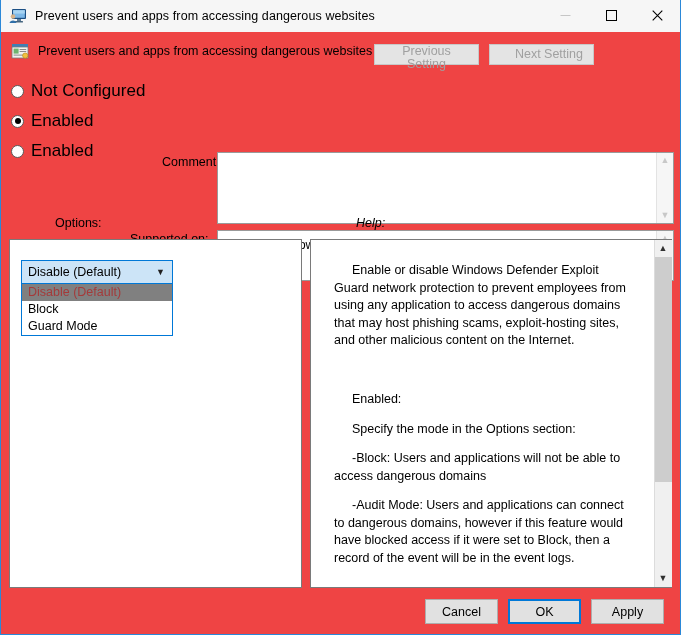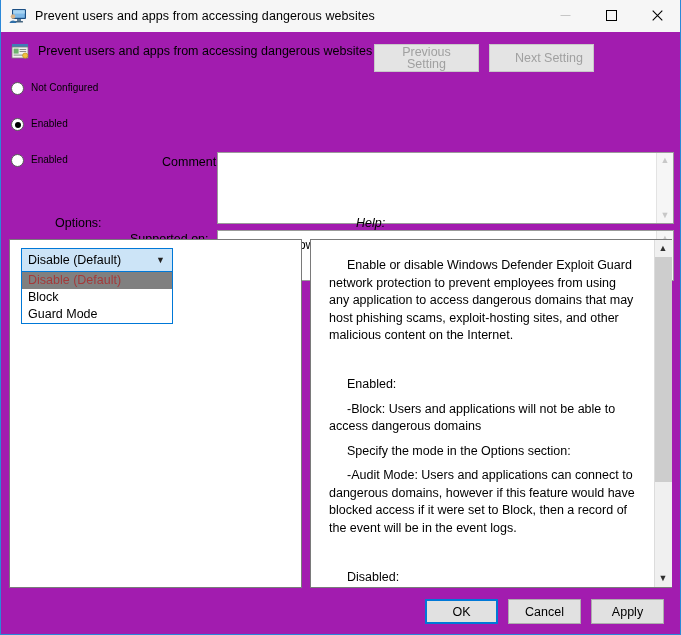--- a/index.html
+++ b/index.html
@@ -16,21 +16,21 @@
     background: #f6f6f6;
     overflow: hidden;
     position: relative;
   }
 
   .window {
     position: absolute;
     left: 0; top: 0;
     width: 681px;
     height: 635px;
-    background: #a21caf;
+    background: #ef4444;
     border: 1px solid #2b88d8;
     border-top: none;
     display: flex;
     flex-direction: column;
   }
 
   
   .titlebar {
     height: 32px;
     min-height: 32px;
@@ -91,21 +91,21 @@
   .nav-buttons {
     position: absolute;
     left: 373px;
     top: 44px;
     display: flex;
     gap: 10px;
   }
   .btn {
     font-family: "Liberation Sans", sans-serif;
     font-size: 12.5px;
-    height: 28px;
+    height: 21px;
     background: #e1e1e1;
     border: 1px solid #adadad;
     color: #000;
     padding: 0 10px;
     line-height: 1;
   }
   .btn.disabled {
     color: #a0a0a0;
     background: #e4e4e4;
     border-color: #c8c8c8;
@@ -120,24 +120,23 @@
     min-height: 143px;
   }
   .radios {
     position: absolute;
     left: 10px;
     top: 6px;
     width: 135px;
   }
   .radio-row {
     display: flex;
-    align-items: flex-start;
+    align-items: center;
     height: 30px;
-    font-size: 10px;
-    margin-top: 6px;
+    font-size: 17px;
   }
   .radio-mark {
     width: 13px; height: 13px;
     border-radius: 50%;
     border: 1px solid #5a5a5a;
     background: #fff;
     margin-right: 7px;
     flex: none;
     position: relative;
   }
@@ -217,21 +216,21 @@
   #help-pane { left: 301px; right: 0; display: flex; }
 
   .help-text {
     flex: 1;
     padding: 10px 12px 10px 11px;
     font-size: 12.5px;
     line-height: 17.5px;
     color: #000;
     overflow: hidden;
   }
-  .help-text p { margin: 7px; }
+  .help-text p { margin: 12px; }
   .help-text p.indent { text-indent: 18px; }
   .help-text p.blank { height: 17.5px; }
 
   .vscroll {
     width: 17px;
     background: #f0f0f0;
     border-left: 1px solid #dcdcdc;
     display: flex;
     flex-direction: column;
     align-items: center;
@@ -256,21 +255,21 @@
     top: 0;
     width: 17px;
     height: 72%;
     background: #cdcdcd;
   }
 
   
   .combo-wrap {
     position: absolute;
     left: 11px;
-    top: 8px;
+    top: 20px;
     width: 152px;
   }
   .combo {
     height: 24px;
     background: #cce4f7;
     border: 1px solid #0078d7;
     display: flex;
     align-items: center;
     padding-left: 6px;
     font-size: 12.5px;
@@ -443,37 +442,37 @@
           <div class="combo-item">Guard Mode</div>
         </div>
       </div>
     </div>
 
     <div class="pane" id="help-pane">
       <div class="help-text">
         <p class="indent">Enable or disable Windows Defender Exploit Guard network protection to prevent employees from using any application to access dangerous domains that may host phishing scams, exploit-hosting sites, and other malicious content on the Internet.</p>
         <p class="blank"></p>
         <p class="indent">Enabled:</p>
+        <p class="indent">Specify the mode in the Options section:</p>
         <p class="indent">-Block: Users and applications will not be able to access dangerous domains</p>
-        <p class="indent">Specify the mode in the Options section:</p>
         <p class="indent">-Audit Mode: Users and applications can connect to dangerous domains, however if this feature would have blocked access if it were set to Block, then a record of the event will be in the event logs.</p>
         <p class="blank"></p>
         <p class="indent">Disabled:</p>
         <p class="blank"></p>
         <p class="indent">Not configured:</p>
       </div>
       <div class="vscroll">
         <div class="scroll-arrow">▲</div>
         <div class="scroll-track">
           <div class="scroll-thumb"></div>
         </div>
         <div class="scroll-arrow">▼</div>
       </div>
     </div>
 
     <div class="footer">
+      <button class="btn-footer">Cancel</button>
       <button class="btn-footer default">OK</button>
-      <button class="btn-footer">Cancel</button>
       <button class="btn-footer">Apply</button>
     </div>
 
   </div>
 </div>
 
 </body></html>

